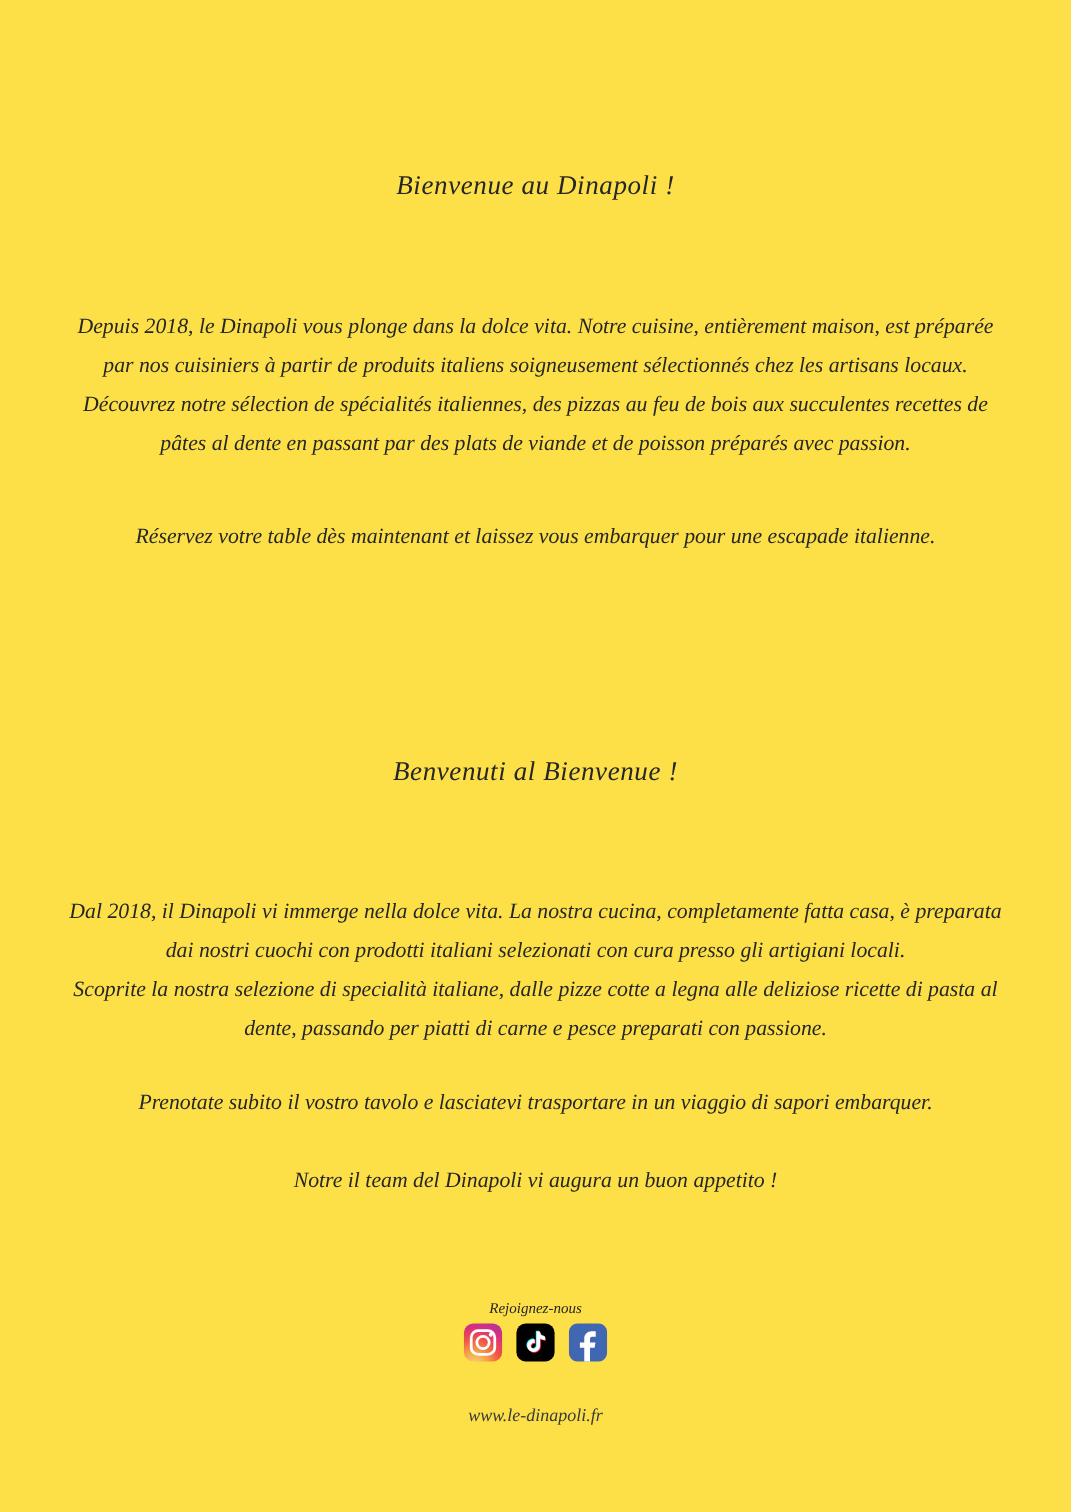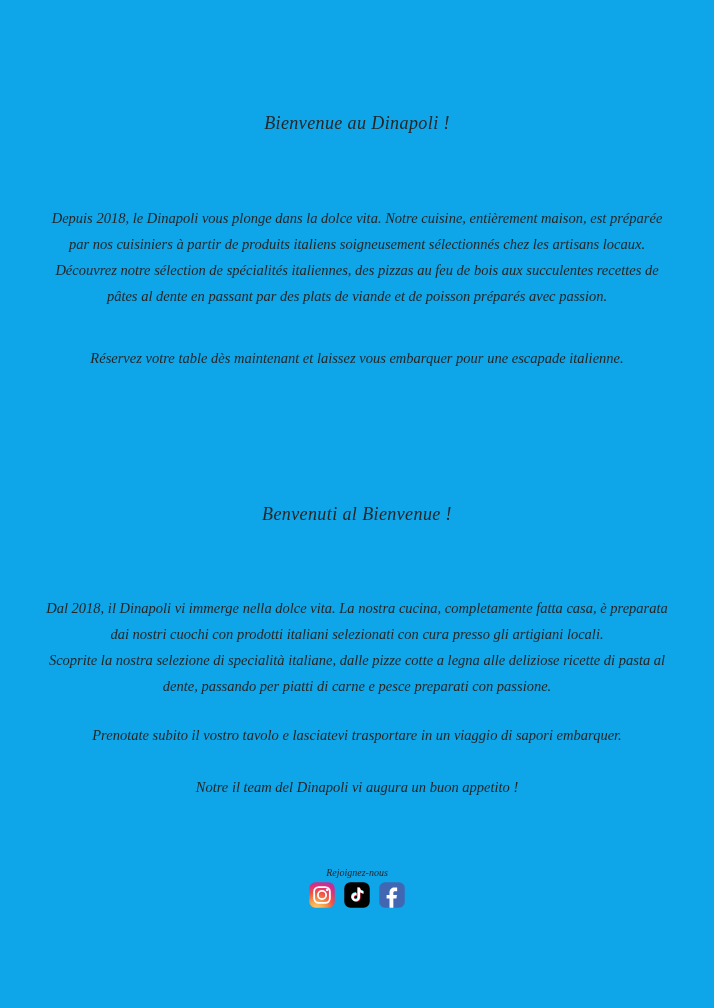--- a/index.html
+++ b/index.html
@@ -4,21 +4,21 @@
 <style>
   html, body {
     margin: 0;
     padding: 0;
     background: #ffffff;
   }
   .page {
     position: relative;
     width: 714px;
     height: 1008px;
-    background: #0ea5e9;
+    background: #fde047;
     overflow: hidden;
     font-family: "Liberation Serif", serif;
     font-style: italic;
     color: #262626;
   }
   .block {
     position: absolute;
     left: 42px;
     right: 42px;
     text-align: center;
@@ -134,14 +134,15 @@
         </defs>
         <rect x="0.5" y="0.5" width="47" height="47" rx="10.5" fill="#4267B2"></rect>
         <g clip-path="url(#fbClip)">
           <path fill="#ffffff" d="M33.5 17h-4.6c-1.3 0-2.4 1.1-2.4 2.4V24h6.7l-1.1 6.6h-5.6V48h-7.1V30.6H14V24h5.4v-5.2c0-4.9 4-8.8 8.9-8.8h5.2V17z"></path>
         </g>
       </svg>
     </a>
 
   </div>
 
+  <div class="block" id="footer-url">www.le-dinapoli.fr</div>
 
 </div>
 
 </body></html>

